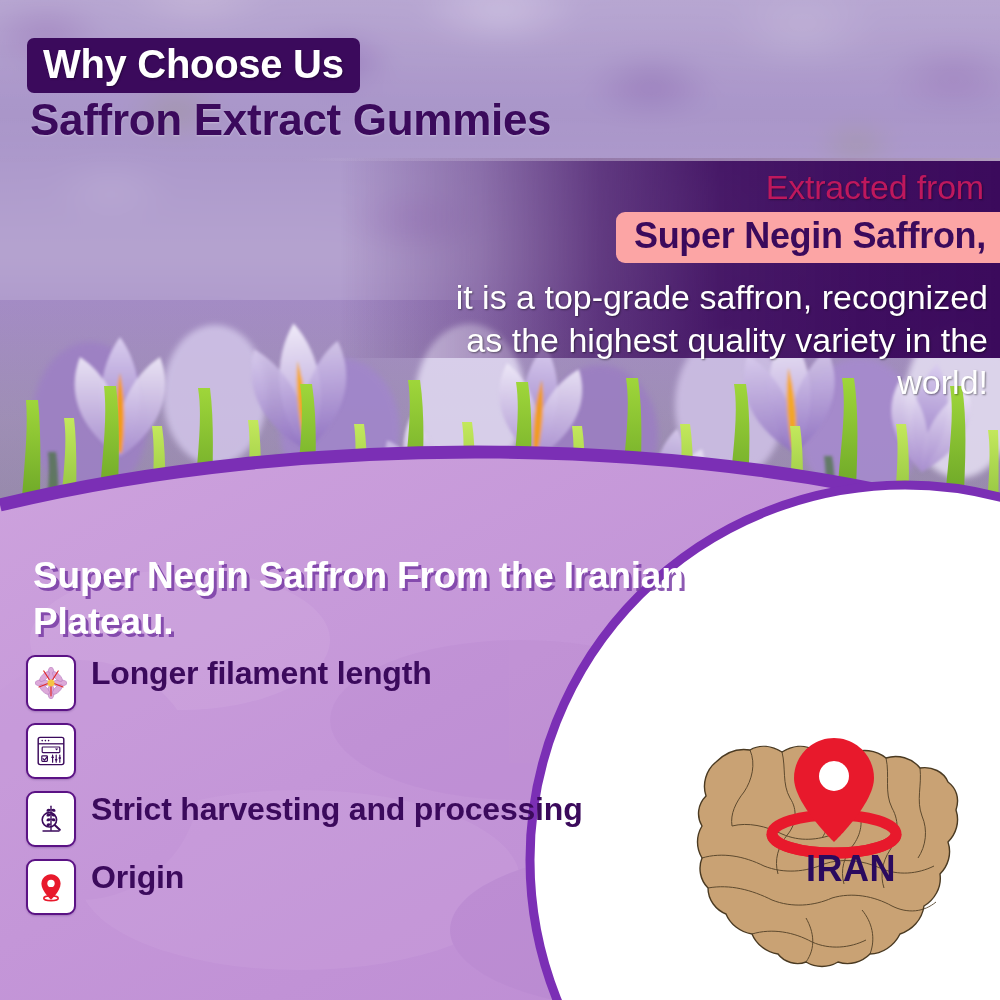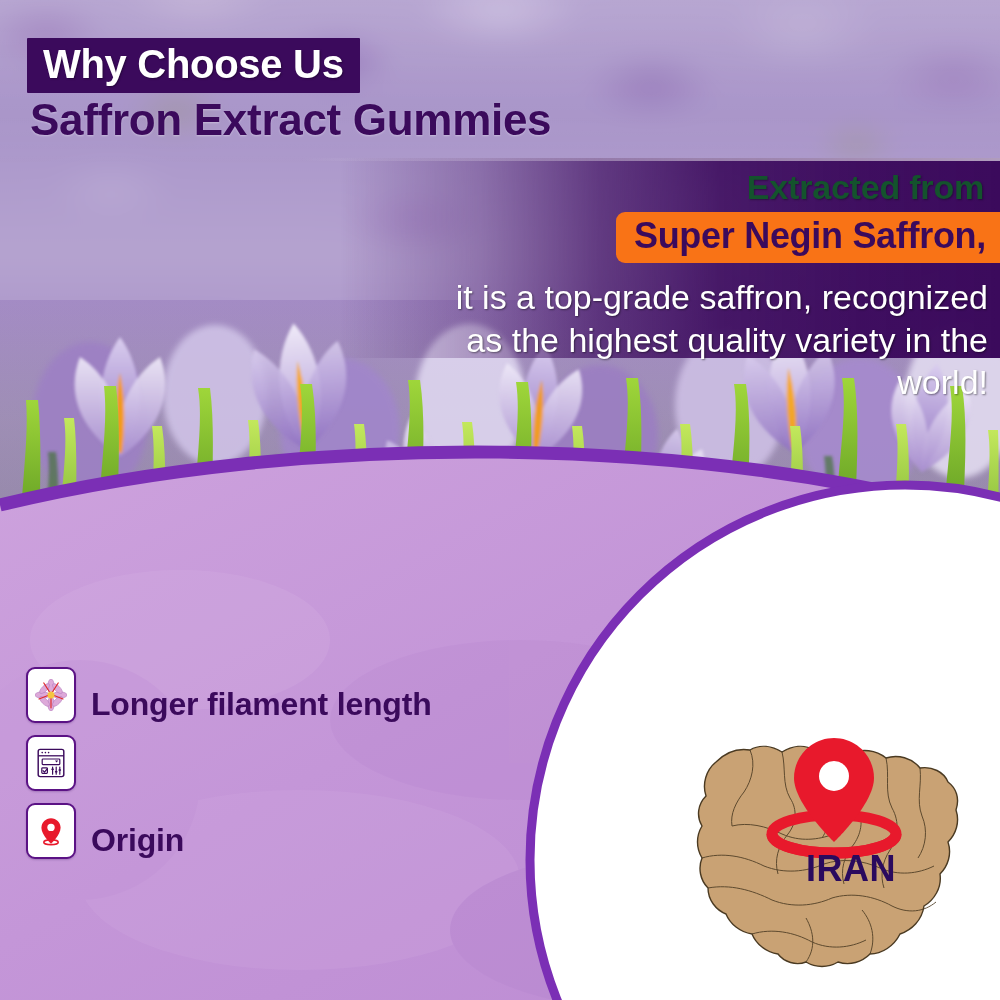--- a/index.html
+++ b/index.html
@@ -73,21 +73,21 @@
   
   .hdr-badge {
     position: absolute;
     left: 27px; top: 38px;
     background: #3b0a5c;
     color: #ffffff;
     font-size: 40px;
     font-weight: bold;
     letter-spacing: -0.3px;
     padding: 6px 16px 9px 16px;
-    border-radius: 1px;
+    border-radius: 7px;
     line-height: 1;
     white-space: nowrap;
     text-shadow: 1px 1px 2px rgba(0,0,0,.35);
   }
   .hdr-sub {
     position: absolute;
     left: 30px; top: 96px;
     color: #3b0a5c;
     font-size: 44px;
     font-weight: bold;
@@ -112,31 +112,31 @@
       rgba(59,10,92,1) 100%);
   }
   .rpanel-top-line {
     position: absolute; left: 0; top: 158px;
     width: 1000px; height: 3px;
     background: linear-gradient(90deg, rgba(255,255,255,0) 30%, rgba(255,255,255,.45) 70%, rgba(255,255,255,.6) 100%);
   }
   .rp-line1 {
     position: absolute;
     right: 16px; top: 168px;
-    color: #14532d;
+    color: #be185d;
     font-size: 34px;
-    font-weight: bold;
+    font-weight: normal;
     white-space: nowrap;
     letter-spacing: -0.2px;
     text-shadow: 1px 1px 2px rgba(0,0,0,.35);
   }
   .rp-pill {
     position: absolute;
     right: 0px; top: 212px;
-    background: #f97316;
+    background: #fca5a5;
     color: #3b0a5c;
     font-size: 36px;
     font-weight: bold;
     letter-spacing: -0.3px;
     padding: 6px 14px 9px 18px;
     border-radius: 9px 0 0 9px;
     line-height: 1;
     white-space: nowrap;
   }
   .rp-line3 {
@@ -174,21 +174,21 @@
     text-shadow: 3px 3px 0 rgba(120,60,165,.85);
   }
 
   .flist {
     position: absolute;
     left: 26px; top: 655px;
     width: 680px;
   }
   .frow {
     display: flex;
-    align-items: flex-end;
+    align-items: flex-start;
     height: 68px;
   }
   .ficon {
     flex: 0 0 auto;
     width: 46px; height: 52px;
     background: #ffffff;
     border: 2px solid #5b1285;
     border-radius: 9px;
     display: flex;
     align-items: center;
@@ -379,20 +379,21 @@
       </g>
 
       <g>
         <circle cx="905" cy="860" r="375" fill="#ffffff"></circle>
         <circle cx="905" cy="860" r="375" fill="none" stroke="#7b2fb5" stroke-width="9"></circle>
       </g>
     </svg>
   </div>
 
   <div class="bcontent">
+    <div class="b-title">Super Negin Saffron From the Iranian Plateau.</div>
 
     <div class="flist">
 
       <div class="frow">
         <div class="ficon">
           <svg width="32" height="32" viewBox="0 0 40 40">
             <g fill="#dda9d9" stroke="#b87fc0" stroke-width=".8">
               <ellipse cx="20" cy="9" rx="4" ry="9"></ellipse>
               <ellipse cx="20" cy="31" rx="4" ry="9"></ellipse>
               <ellipse cx="9" cy="20" rx="9" ry="4"></ellipse>
@@ -434,20 +435,40 @@
             </g>
             <g fill="#3b0a5c">
               <rect x="20.4" y="27" width="3.2" height="1.8" rx=".6"></rect>
               <rect x="24.9" y="30" width="3.2" height="1.8" rx=".6"></rect>
               <rect x="29.4" y="27.8" width="3.2" height="1.8" rx=".6"></rect>
             </g>
           </svg>
         </div>
       </div>
 
+      <div class="frow">
+        <div class="ficon">
+          <svg width="32" height="32" viewBox="0 0 40 40">
+            <g stroke="#3b0a5c" stroke-width="1.7" fill="none" stroke-linecap="round">
+              <line x1="20" y1="4" x2="20" y2="34"></line>
+              <path d="M20,8 C16,6 14,8 14.5,10.5 C17,11.5 19,10.5 20,8Z" fill="#3b0a5c" stroke="none"></path>
+              <path d="M20,8 C24,6 26,8 25.5,10.5 C23,11.5 21,10.5 20,8Z" fill="#3b0a5c" stroke="none"></path>
+              <path d="M20,14 C16,12 14,14 14.5,16.5 C17,17.5 19,16.5 20,14Z" fill="#3b0a5c" stroke="none"></path>
+              <path d="M20,14 C24,12 26,14 25.5,16.5 C23,17.5 21,16.5 20,14Z" fill="#3b0a5c" stroke="none"></path>
+              <path d="M20,20 C16,18 14,20 14.5,22.5 C17,23.5 19,22.5 20,20Z" fill="#3b0a5c" stroke="none"></path>
+              <path d="M20,20 C24,18 26,20 25.5,22.5 C23,23.5 21,22.5 20,20Z" fill="#3b0a5c" stroke="none"></path>
+              <path d="M20,26 C16,24 14,26 14.5,28.5 C17,29.5 19,28.5 20,26Z" fill="#3b0a5c" stroke="none"></path>
+              <line x1="10" y1="35" x2="30" y2="35"></line>
+            </g>
+            <circle cx="18" cy="21" r="9" fill="none" stroke="#3b0a5c" stroke-width="2"></circle>
+            <line x1="24.6" y1="27.6" x2="31" y2="33.5" stroke="#3b0a5c" stroke-width="2.6" stroke-linecap="round"></line>
+          </svg>
+        </div>
+        <div class="flabel">Strict harvesting and processing</div>
+      </div>
 
       <div class="frow">
         <div class="ficon">
           <svg width="32" height="32" viewBox="0 0 40 40">
             <path d="M20,4 C13.4,4 8,9.4 8,16 C8,25 20,36 20,36 C20,36 32,25 32,16 C32,9.4 26.6,4 20,4Z" fill="#e8192c"></path>
             <circle cx="20" cy="15.5" r="4.6" fill="#ffffff"></circle>
             <ellipse cx="20" cy="34" rx="9" ry="3" fill="none" stroke="#e8192c" stroke-width="2"></ellipse>
           </svg>
         </div>
         <div class="flabel">Origin</div>

